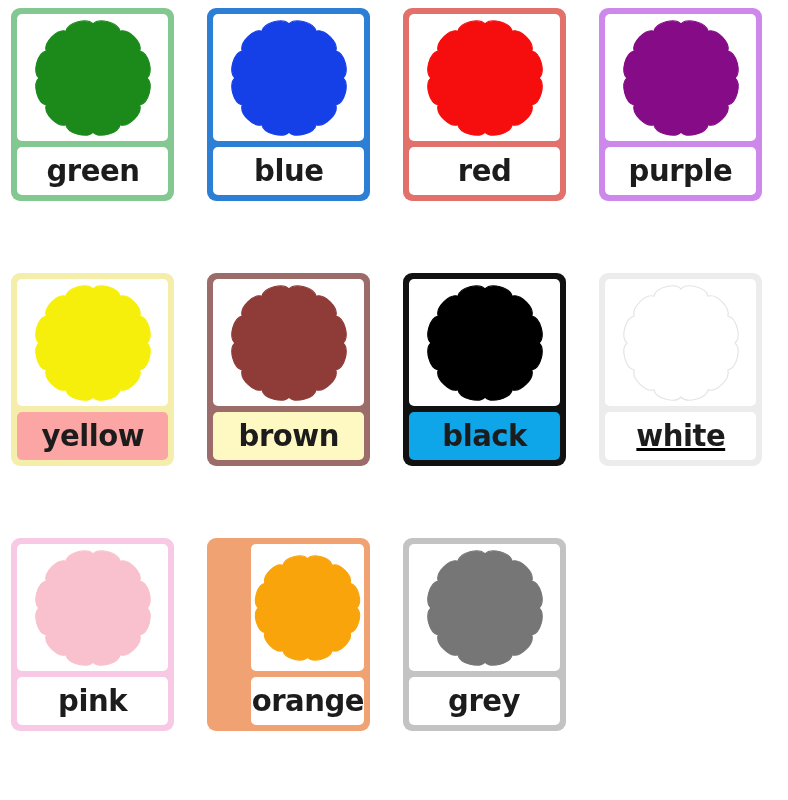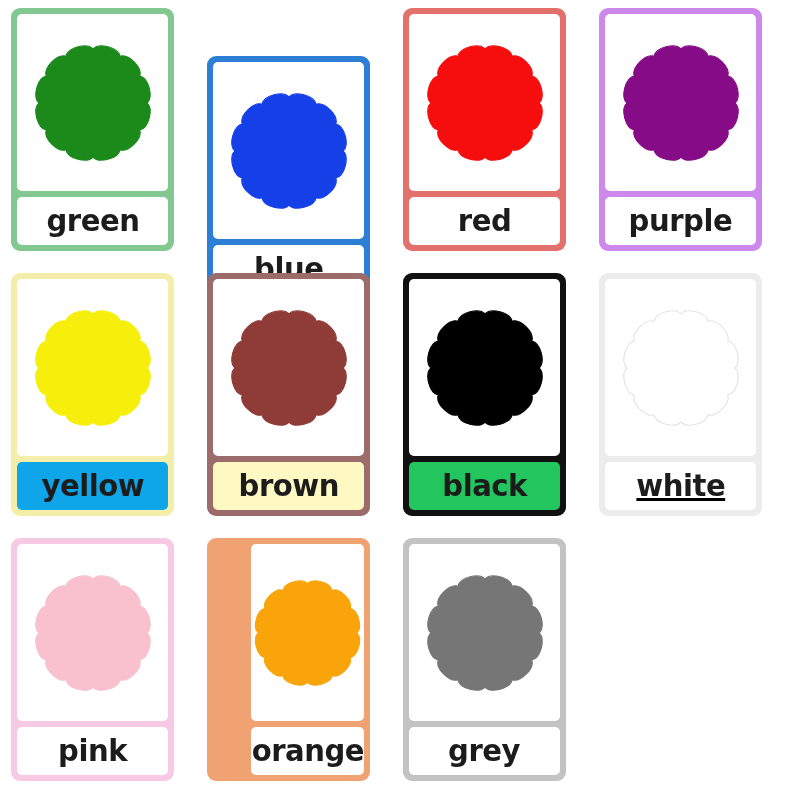--- a/index.html
+++ b/index.html
@@ -23,21 +23,21 @@
     grid-template-rows: repeat(3, 243px);
     column-gap: 33px;
     row-gap: 22px;
     padding: 8px 0 0 11px;
     box-sizing: border-box;
   }
 
   .card {
     position: relative;
     width: 163px;
-    height: 243px;
+    height: 193px;
     box-sizing: border-box;
     border-radius: 9px;
     display: flex;
     flex-direction: column;
     padding: 6px;
     background: #ffffff;
   }
 
   .card-swatch-panel {
     flex: 1 1 auto;
@@ -97,21 +97,21 @@
           <svg viewBox="0 0 124 124" xmlns="http://www.w3.org/2000/svg">
             <path d="M 62.00 8.00 C 67.75 1.21 87.42 6.48 89.00 15.23 C 97.37 12.23 111.77 26.63 108.77 35.00 C 117.52 36.58 122.79 56.25 116.00 62.00 C 122.79 67.75 117.52 87.42 108.77 89.00 C 111.77 97.37 97.37 111.77 89.00 108.77 C 87.42 117.52 67.75 122.79 62.00 116.00 C 56.25 122.79 36.58 117.52 35.00 108.77 C 26.63 111.77 12.23 97.37 15.23 89.00 C 6.48 87.42 1.21 67.75 8.00 62.00 C 1.21 56.25 6.48 36.58 15.23 35.00 C 12.23 26.63 26.63 12.23 35.00 15.23 C 36.58 6.48 56.25 1.21 62.00 8.00 Z" fill="#1b8a1b" stroke="#1b8a1b" stroke-width="1.2" stroke-linejoin="round"></path>
           </svg>
         </div>
       </div>
       <div class="card-divider"></div>
       <div class="card-label-panel" style="background: rgb(255, 255, 255);">
         <span class="card-label" style="color: rgb(28, 28, 28);">green</span>
       </div>
     </div>
-    <div class="card" style="background: rgb(45, 127, 214); margin-top: 48px;">
+    <div class="card" style="background: rgb(45, 127, 214);">
       <div class="card-swatch-panel">
         <div class="blob-wrap">
           <svg viewBox="0 0 124 124" xmlns="http://www.w3.org/2000/svg">
             <path d="M 62.00 8.00 C 67.75 1.21 87.42 6.48 89.00 15.23 C 97.37 12.23 111.77 26.63 108.77 35.00 C 117.52 36.58 122.79 56.25 116.00 62.00 C 122.79 67.75 117.52 87.42 108.77 89.00 C 111.77 97.37 97.37 111.77 89.00 108.77 C 87.42 117.52 67.75 122.79 62.00 116.00 C 56.25 122.79 36.58 117.52 35.00 108.77 C 26.63 111.77 12.23 97.37 15.23 89.00 C 6.48 87.42 1.21 67.75 8.00 62.00 C 1.21 56.25 6.48 36.58 15.23 35.00 C 12.23 26.63 26.63 12.23 35.00 15.23 C 36.58 6.48 56.25 1.21 62.00 8.00 Z" fill="#1540e8" stroke="#1540e8" stroke-width="1.2" stroke-linejoin="round"></path>
           </svg>
         </div>
       </div>
       <div class="card-divider"></div>
       <div class="card-label-panel" style="background: rgb(255, 255, 255);">
         <span class="card-label" style="color: rgb(28, 28, 28);">blue</span>
@@ -145,21 +145,21 @@
     </div>
     <div class="card" style="background: rgb(245, 238, 170);">
       <div class="card-swatch-panel">
         <div class="blob-wrap">
           <svg viewBox="0 0 124 124" xmlns="http://www.w3.org/2000/svg">
             <path d="M 62.00 8.00 C 67.75 1.21 87.42 6.48 89.00 15.23 C 97.37 12.23 111.77 26.63 108.77 35.00 C 117.52 36.58 122.79 56.25 116.00 62.00 C 122.79 67.75 117.52 87.42 108.77 89.00 C 111.77 97.37 97.37 111.77 89.00 108.77 C 87.42 117.52 67.75 122.79 62.00 116.00 C 56.25 122.79 36.58 117.52 35.00 108.77 C 26.63 111.77 12.23 97.37 15.23 89.00 C 6.48 87.42 1.21 67.75 8.00 62.00 C 1.21 56.25 6.48 36.58 15.23 35.00 C 12.23 26.63 26.63 12.23 35.00 15.23 C 36.58 6.48 56.25 1.21 62.00 8.00 Z" fill="#f6ef0c" stroke="#f6ef0c" stroke-width="1.2" stroke-linejoin="round"></path>
           </svg>
         </div>
       </div>
       <div class="card-divider"></div>
-      <div class="card-label-panel" style="background: #0ea5e9;">
+      <div class="card-label-panel" style="background: #fca5a5;">
         <span class="card-label" style="color: rgb(28, 28, 28);">yellow</span>
       </div>
     </div>
     <div class="card" style="background: rgb(155, 108, 106);">
       <div class="card-swatch-panel">
         <div class="blob-wrap">
           <svg viewBox="0 0 124 124" xmlns="http://www.w3.org/2000/svg">
             <path d="M 62.00 8.00 C 67.75 1.21 87.42 6.48 89.00 15.23 C 97.37 12.23 111.77 26.63 108.77 35.00 C 117.52 36.58 122.79 56.25 116.00 62.00 C 122.79 67.75 117.52 87.42 108.77 89.00 C 111.77 97.37 97.37 111.77 89.00 108.77 C 87.42 117.52 67.75 122.79 62.00 116.00 C 56.25 122.79 36.58 117.52 35.00 108.77 C 26.63 111.77 12.23 97.37 15.23 89.00 C 6.48 87.42 1.21 67.75 8.00 62.00 C 1.21 56.25 6.48 36.58 15.23 35.00 C 12.23 26.63 26.63 12.23 35.00 15.23 C 36.58 6.48 56.25 1.21 62.00 8.00 Z" fill="#8f3b38" stroke="#8f3b38" stroke-width="1.2" stroke-linejoin="round"></path>
           </svg>
         </div>
@@ -171,21 +171,21 @@
     </div>
     <div class="card" style="background: rgb(17, 17, 17);">
       <div class="card-swatch-panel">
         <div class="blob-wrap">
           <svg viewBox="0 0 124 124" xmlns="http://www.w3.org/2000/svg">
             <path d="M 62.00 8.00 C 67.75 1.21 87.42 6.48 89.00 15.23 C 97.37 12.23 111.77 26.63 108.77 35.00 C 117.52 36.58 122.79 56.25 116.00 62.00 C 122.79 67.75 117.52 87.42 108.77 89.00 C 111.77 97.37 97.37 111.77 89.00 108.77 C 87.42 117.52 67.75 122.79 62.00 116.00 C 56.25 122.79 36.58 117.52 35.00 108.77 C 26.63 111.77 12.23 97.37 15.23 89.00 C 6.48 87.42 1.21 67.75 8.00 62.00 C 1.21 56.25 6.48 36.58 15.23 35.00 C 12.23 26.63 26.63 12.23 35.00 15.23 C 36.58 6.48 56.25 1.21 62.00 8.00 Z" fill="#000000" stroke="#000000" stroke-width="1.2" stroke-linejoin="round"></path>
           </svg>
         </div>
       </div>
       <div class="card-divider"></div>
-      <div class="card-label-panel" style="background: #22c55e;">
+      <div class="card-label-panel" style="background: #0ea5e9;">
         <span class="card-label" style="color: rgb(28, 28, 28);">black</span>
       </div>
     </div>
     <div class="card" style="background: rgb(236, 236, 236); text-decoration: underline;">
       <div class="card-swatch-panel">
         <div class="blob-wrap">
           <svg viewBox="0 0 124 124" xmlns="http://www.w3.org/2000/svg">
             <path d="M 62.00 8.00 C 67.75 1.21 87.42 6.48 89.00 15.23 C 97.37 12.23 111.77 26.63 108.77 35.00 C 117.52 36.58 122.79 56.25 116.00 62.00 C 122.79 67.75 117.52 87.42 108.77 89.00 C 111.77 97.37 97.37 111.77 89.00 108.77 C 87.42 117.52 67.75 122.79 62.00 116.00 C 56.25 122.79 36.58 117.52 35.00 108.77 C 26.63 111.77 12.23 97.37 15.23 89.00 C 6.48 87.42 1.21 67.75 8.00 62.00 C 1.21 56.25 6.48 36.58 15.23 35.00 C 12.23 26.63 26.63 12.23 35.00 15.23 C 36.58 6.48 56.25 1.21 62.00 8.00 Z" fill="#ffffff" stroke="#e4e4e4" stroke-width="1.2" stroke-linejoin="round"></path>
           </svg>
         </div>

